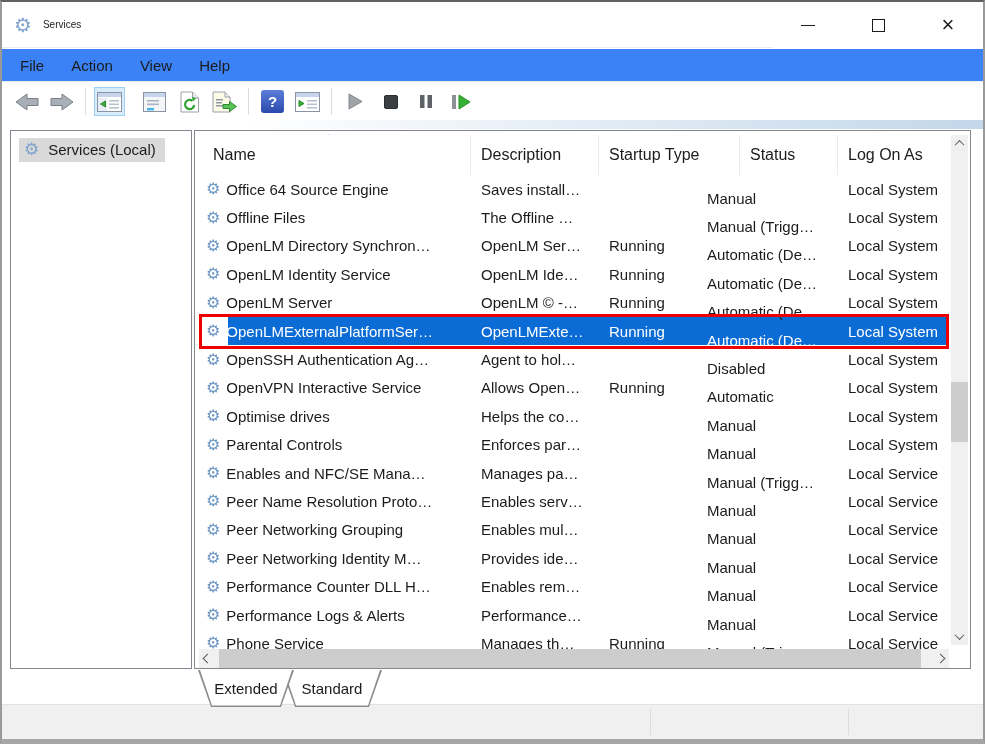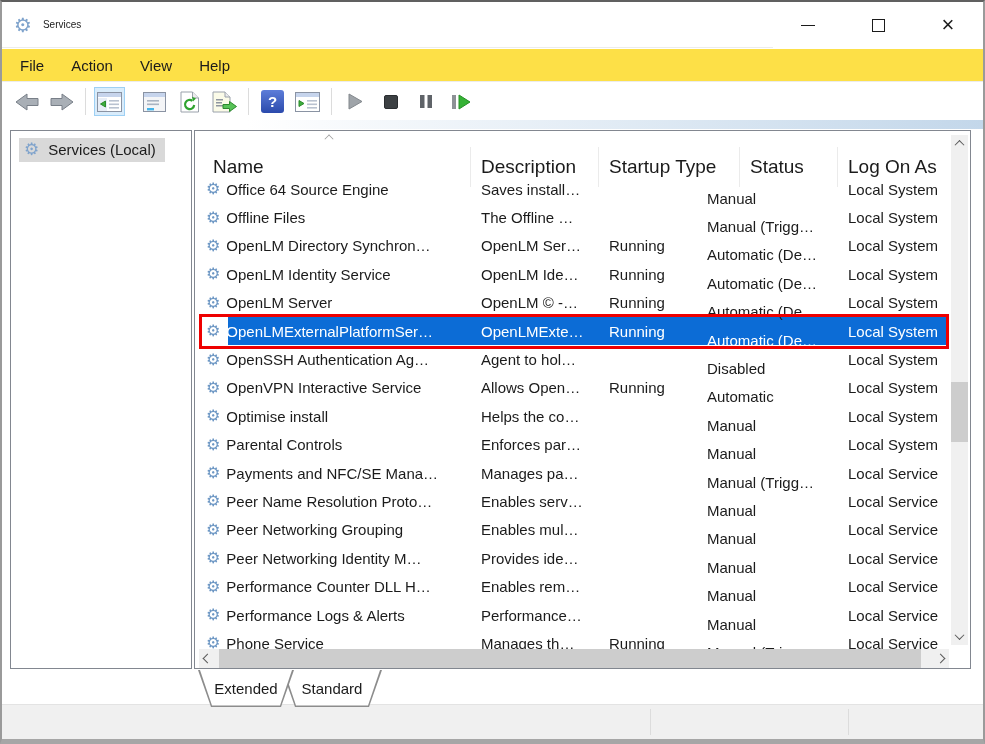--- a/index.html
+++ b/index.html
@@ -13,37 +13,37 @@
   
   .titlebar{position:absolute;left:0;top:0;right:0;height:46px;display:flex;align-items:center;background:#fff;border-bottom:1px solid #ececec;}
   .title-gear{margin-left:12px;font-size:20px;color:#7fa3cc;line-height:1;}
   .title-text{margin-left:11px;font-size:10px;}
   .win-controls{position:absolute;right:0;top:0;height:46px;display:flex;}
   .wbtn{width:70px;height:100%;display:flex;align-items:center;justify-content:center;background:#fff;border:none;cursor:default;}
   .glyph-min{display:inline-block;width:14px;height:0;border-top:1.5px solid #1b1b1b;}
   .glyph-max{display:inline-block;width:13px;height:13px;border:1.4px solid #1b1b1b;background:#fff;}
   .glyph-close{font-size:22px;font-weight:300;color:#1b1b1b;line-height:1;}
   
-  .menubar{position:absolute;left:0;top:47px;right:0;height:33px;display:flex;align-items:center;background:#fde047;border-bottom:1px solid #ececec;font-size:15px;}
+  .menubar{position:absolute;left:0;top:47px;right:0;height:33px;display:flex;align-items:center;background:#3b82f6;border-bottom:1px solid #ececec;font-size:15px;}
   .mitem{padding:4px 3px;margin-left:21px;}
   .mitem:first-child{margin-left:15px;}
   
   .toolbar{position:absolute;left:0;top:81px;right:0;height:37px;display:flex;align-items:center;background:#fff;}
   .tbtn{width:31px;height:29px;display:flex;align-items:center;justify-content:center;margin:0 2px;background:transparent;border:1px solid transparent;}
   .tbtn.active{background:#d9ecfb;border:1px solid #9ed0f4;}
   .tsep{width:1px;height:27px;background:#dcdcdc;margin:0 6px;}
   .toolgrad{position:absolute;left:0;top:118px;right:0;height:9px;background:linear-gradient(to right,#ffffff 25%,#c3d7ea 100%);}
   .helpbox{width:23px;height:23px;border-radius:3px;background:linear-gradient(#5d7dd9,#2b4aac);color:#fff;font-weight:bold;font-size:15px;display:flex;align-items:center;justify-content:center;}
   
   .sidebar{position:absolute;left:8px;top:128px;width:182px;height:539px;background:#fff;border:1px solid #828790;}
   .tree-item{display:inline-flex;align-items:center;margin:7px 0 0 8px;background:#d9d9d9;padding:3px 9px 4px 5px;font-size:15px;}
   .tree-gear{font-size:17px;color:#7fa3cc;margin-right:9px;line-height:1;}
   
   .listpanel{position:absolute;left:192px;top:128px;width:777px;height:539px;background:#fff;border:1px solid #828790;}
-  .lheader{position:absolute;left:4px;top:16px;width:750px;height:40px;display:flex;font-size:19px;}
+  .lheader{position:absolute;left:4px;top:4px;width:750px;height:40px;display:flex;font-size:16px;}
   .hcell{display:flex;align-items:center;border-right:1px solid #ebebeb;white-space:nowrap;overflow:hidden;background:#fff;}
   .hcell:last-child{border-right:none;}
   .h-name{width:272px;padding-left:14px;}
   .h-desc{width:128px;padding-left:10px;}
   .h-status{width:98px;padding-left:10px;}
   .h-startup{width:141px;padding-left:10px;}
   .h-logon{width:111px;padding-left:10px;}
   .sortchev{position:absolute;left:130px;top:4px;}
   .rows{position:absolute;left:4px;top:44px;width:750px;height:474px;overflow:hidden;}
   .lrow{display:flex;align-items:center;height:28.4px;font-size:15px;white-space:nowrap;}
@@ -301,41 +301,41 @@
             <span>OpenVPN Interactive Service</span>
           </span>
           <span class="cell c-desc">Allows Open…</span>
           <span class="cell c-status">Running</span>
           <span class="cell c-startup">Automatic</span>
           <span class="cell c-logon">Local System</span>
         </div>
         <div class="lrow">
           <span class="cell c-name">
             <span class="row-gear">⚙</span>
-            <span>Optimise install</span>
+            <span>Optimise drives</span>
           </span>
           <span class="cell c-desc">Helps the co…</span>
           <span class="cell c-status"></span>
           <span class="cell c-startup">Manual</span>
           <span class="cell c-logon">Local System</span>
         </div>
         <div class="lrow">
           <span class="cell c-name">
             <span class="row-gear">⚙</span>
             <span>Parental Controls</span>
           </span>
           <span class="cell c-desc">Enforces par…</span>
           <span class="cell c-status"></span>
           <span class="cell c-startup">Manual</span>
           <span class="cell c-logon">Local System</span>
         </div>
         <div class="lrow">
           <span class="cell c-name">
             <span class="row-gear">⚙</span>
-            <span>Payments and NFC/SE Mana…</span>
+            <span>Enables and NFC/SE Mana…</span>
           </span>
           <span class="cell c-desc">Manages pa…</span>
           <span class="cell c-status"></span>
           <span class="cell c-startup">Manual (Trigg…</span>
           <span class="cell c-logon">Local Service</span>
         </div>
         <div class="lrow">
           <span class="cell c-name">
             <span class="row-gear">⚙</span>
             <span>Peer Name Resolution Proto…</span>

